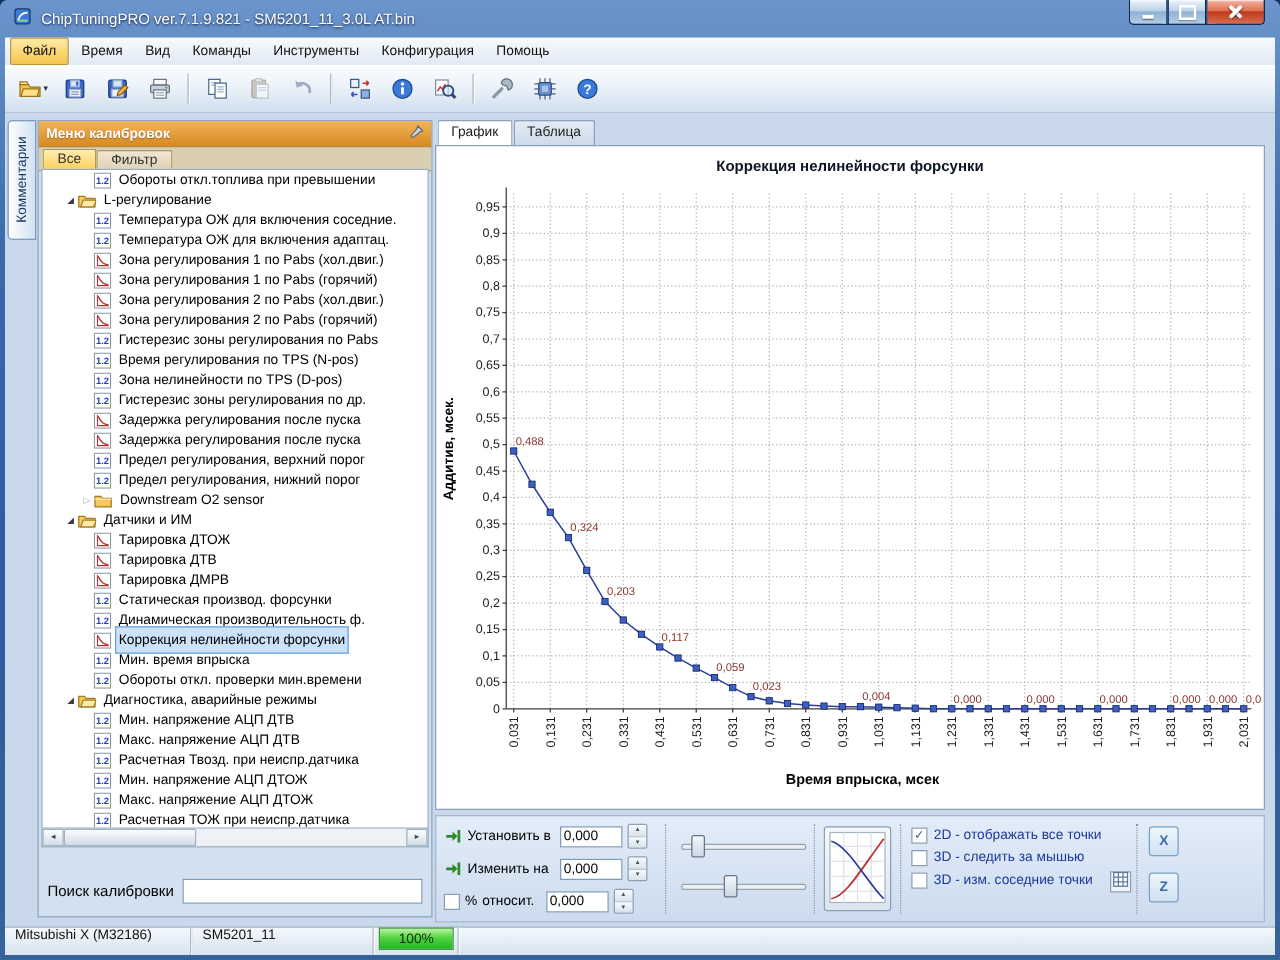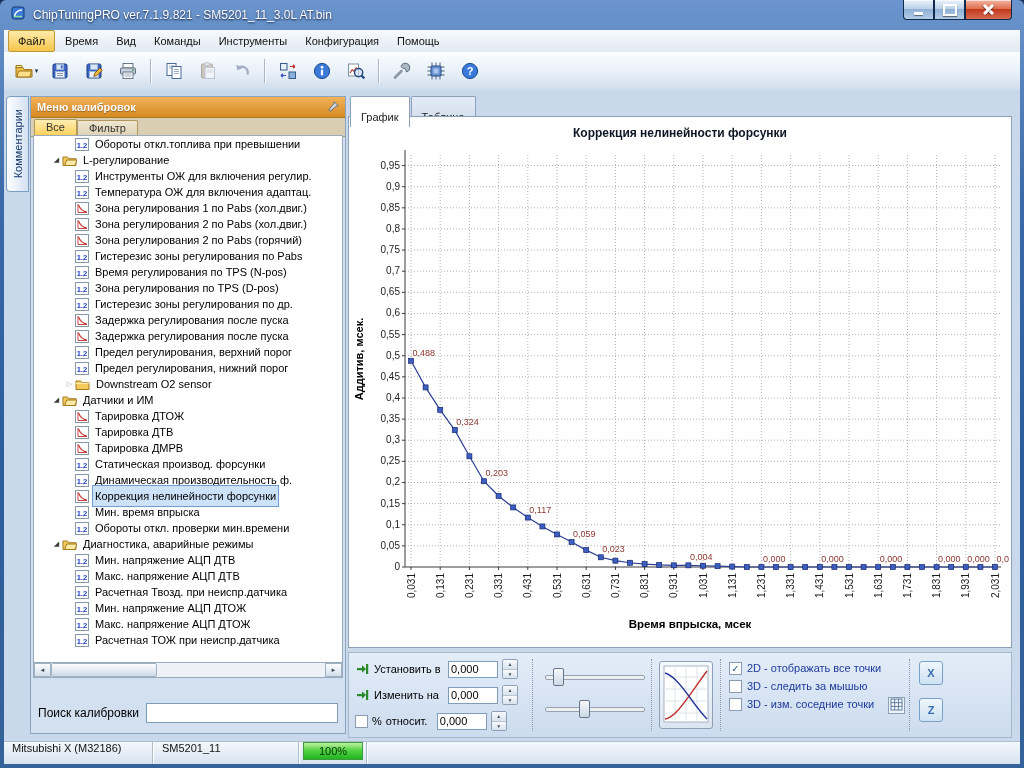--- a/index.html
+++ b/index.html
@@ -70,21 +70,21 @@
   .strack{flex:1;position:relative}
   .sthumb{position:absolute;left:0;top:0;bottom:0;width:104px;background:linear-gradient(180deg,#fdfdfe,#cfdae6);
         border:1px solid #9fb2c6;border-radius:2px}
   .search-row{position:absolute;left:0;right:0;bottom:8px;height:24px;display:flex;align-items:center;
         padding:0 7px;gap:7px}
   .search-label{font-size:12px;color:#000}
   .search-input{flex:1;height:18px;border:1px solid #7f9db9;font-size:11px;padding:0 3px;background:#fff;outline:none}
   
   .main-panel{position:absolute;left:348px;top:96px;width:666px;height:644px}
   .main-tabs{height:20px;display:flex;padding-left:2px}
-  .mtab{padding:14px 10px 0;font-size:11px;border:1px solid #8ca0b8;border-bottom:none;border-radius:2px 2px 0 0;
+  .mtab{padding:3px 10px 0;font-size:11px;border:1px solid #8ca0b8;border-bottom:none;border-radius:2px 2px 0 0;
         background:linear-gradient(180deg,#e4ecf5,#cddaea);margin-right:1px;color:#222;height:16px}
   .mtab.active{background:#fff;position:relative;z-index:2}
   .chart-box{position:absolute;top:20px;left:0;right:2px;height:532px;background:#fff;border:1px solid #8ca0b8;
         box-sizing:border-box}
   .chart-title{position:absolute;top:9px;left:0;right:0;text-align:center;font-size:12px;font-weight:bold;color:#0e1626}
   .chart-ylabel{position:absolute;left:-80px;top:236px;width:180px;text-align:center;transform:rotate(-90deg);
         font-size:11px;font-weight:bold;color:#000}
   #chart-svg{position:absolute;left:22px;top:26px}
   .chart-xlabel{position:absolute;left:22px;width:638px;top:501px;text-align:center;font-size:11.5px;font-weight:bold;color:#000}
   .grid{stroke:#b2b2b2;stroke-width:1;stroke-dasharray:1 2}
@@ -366,21 +366,21 @@
         </div>
         <div class="tree-row">
           <span class="tw" style="width:30px"></span>
           <span class="tri"></span>
           <span class="ticon">
             <svg viewBox="0 0 14 13" width="14" height="13">
               <rect x="0.5" y="0.5" width="13" height="12" fill="#fff" stroke="#8898a8"></rect>
               <text x="7" y="9.6" text-anchor="middle" font-family="Liberation Sans, sans-serif" font-size="7.5" font-weight="bold" fill="#2040c0">1.2</text>
             </svg>
           </span>
-          <span class="tlabel">Инструменты ОЖ для включения регулир.</span>
+          <span class="tlabel">Температура ОЖ для включения соседние.</span>
         </div>
         <div class="tree-row">
           <span class="tw" style="width:30px"></span>
           <span class="tri"></span>
           <span class="ticon">
             <svg viewBox="0 0 14 13" width="14" height="13">
               <rect x="0.5" y="0.5" width="13" height="12" fill="#fff" stroke="#8898a8"></rect>
               <text x="7" y="9.6" text-anchor="middle" font-family="Liberation Sans, sans-serif" font-size="7.5" font-weight="bold" fill="#2040c0">1.2</text>
             </svg>
           </span>
@@ -401,32 +401,44 @@
         <div class="tree-row">
           <span class="tw" style="width:30px"></span>
           <span class="tri"></span>
           <span class="ticon">
             <svg viewBox="0 0 14 13" width="14" height="13">
               <rect x="0.5" y="0.5" width="13" height="12" fill="#fff" stroke="#8898a8"></rect>
               <path d="M3 2 V10.5 H12" stroke="#c03030" fill="none" stroke-width="0.9"></path>
               <path d="M3.5 3 C5.5 8 8.5 9.6 11.8 10" stroke="#c03030" fill="none" stroke-width="1.1"></path>
             </svg>
           </span>
-          <span class="tlabel">Зона регулирования 2 по Pabs (хол.двиг.)</span>
+          <span class="tlabel">Зона регулирования 1 по Pabs (горячий)</span>
         </div>
         <div class="tree-row">
           <span class="tw" style="width:30px"></span>
           <span class="tri"></span>
           <span class="ticon">
             <svg viewBox="0 0 14 13" width="14" height="13">
               <rect x="0.5" y="0.5" width="13" height="12" fill="#fff" stroke="#8898a8"></rect>
               <path d="M3 2 V10.5 H12" stroke="#c03030" fill="none" stroke-width="0.9"></path>
               <path d="M3.5 3 C5.5 8 8.5 9.6 11.8 10" stroke="#c03030" fill="none" stroke-width="1.1"></path>
             </svg>
           </span>
+          <span class="tlabel">Зона регулирования 2 по Pabs (хол.двиг.)</span>
+        </div>
+        <div class="tree-row">
+          <span class="tw" style="width:30px"></span>
+          <span class="tri"></span>
+          <span class="ticon">
+            <svg viewBox="0 0 14 13" width="14" height="13">
+              <rect x="0.5" y="0.5" width="13" height="12" fill="#fff" stroke="#8898a8"></rect>
+              <path d="M3 2 V10.5 H12" stroke="#c03030" fill="none" stroke-width="0.9"></path>
+              <path d="M3.5 3 C5.5 8 8.5 9.6 11.8 10" stroke="#c03030" fill="none" stroke-width="1.1"></path>
+            </svg>
+          </span>
           <span class="tlabel">Зона регулирования 2 по Pabs (горячий)</span>
         </div>
         <div class="tree-row">
           <span class="tw" style="width:30px"></span>
           <span class="tri"></span>
           <span class="ticon">
             <svg viewBox="0 0 14 13" width="14" height="13">
               <rect x="0.5" y="0.5" width="13" height="12" fill="#fff" stroke="#8898a8"></rect>
               <text x="7" y="9.6" text-anchor="middle" font-family="Liberation Sans, sans-serif" font-size="7.5" font-weight="bold" fill="#2040c0">1.2</text>
             </svg>
@@ -446,21 +458,21 @@
         </div>
         <div class="tree-row">
           <span class="tw" style="width:30px"></span>
           <span class="tri"></span>
           <span class="ticon">
             <svg viewBox="0 0 14 13" width="14" height="13">
               <rect x="0.5" y="0.5" width="13" height="12" fill="#fff" stroke="#8898a8"></rect>
               <text x="7" y="9.6" text-anchor="middle" font-family="Liberation Sans, sans-serif" font-size="7.5" font-weight="bold" fill="#2040c0">1.2</text>
             </svg>
           </span>
-          <span class="tlabel">Зона регулирования по TPS (D-pos)</span>
+          <span class="tlabel">Зона нелинейности по TPS (D-pos)</span>
         </div>
         <div class="tree-row">
           <span class="tw" style="width:30px"></span>
           <span class="tri"></span>
           <span class="ticon">
             <svg viewBox="0 0 14 13" width="14" height="13">
               <rect x="0.5" y="0.5" width="13" height="12" fill="#fff" stroke="#8898a8"></rect>
               <text x="7" y="9.6" text-anchor="middle" font-family="Liberation Sans, sans-serif" font-size="7.5" font-weight="bold" fill="#2040c0">1.2</text>
             </svg>
           </span>

